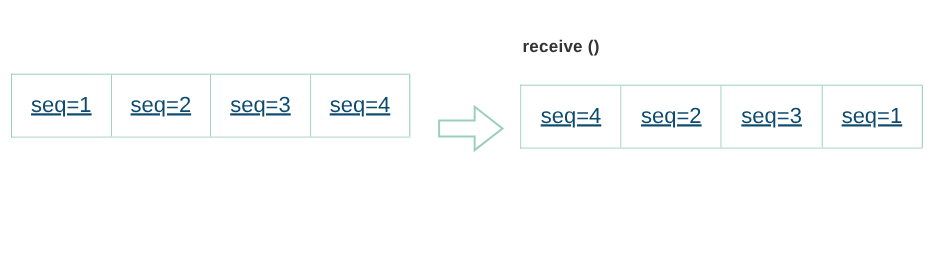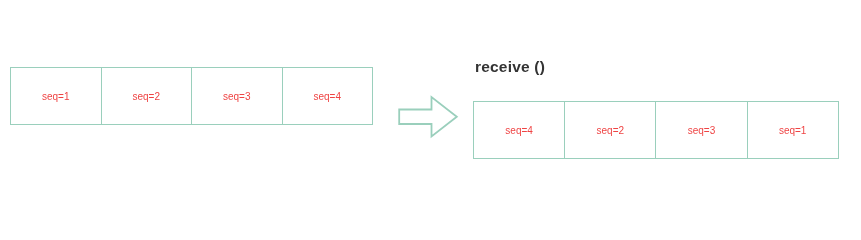--- a/index.html
+++ b/index.html
@@ -21,21 +21,21 @@
     top: 0;
     width: 861px;
     height: 174px;
   }
 
   .group {
     position: absolute;
   }
 
   .group-send   { left: 10px;  top: 44px; }
-  .group-recv   { left: 473px; top: 56px; }
+  .group-recv   { left: 473px; top: 32px; }
 
   .group-label {
     font-size: 15.5px;
     font-weight: bold;
     color: #333333;
     letter-spacing: 0.2px;
     height: 22px;
     line-height: 22px;
     white-space: pre;
     margin-left: 2px;
@@ -51,24 +51,25 @@
   }
 
   .packet-cell {
     width: 90.5px;
     height: 56px;
     box-sizing: border-box;
     border-right: 1.6px solid #9acfbc;
     display: flex;
     align-items: center;
     justify-content: center;
-    font-size: 10px;
-    color: #ef4444;
+    font-size: 20px;
+    color: #0c4a6e;
     background: #ffffff;
     white-space: nowrap;
+    text-decoration: underline;
   }
 
   .group-recv .packet-cell { width: 91.2px; }
 
   .arrow-wrap {
     position: absolute;
     left: 398px;
     top: 95px;
     width: 62px;
     height: 44px;

